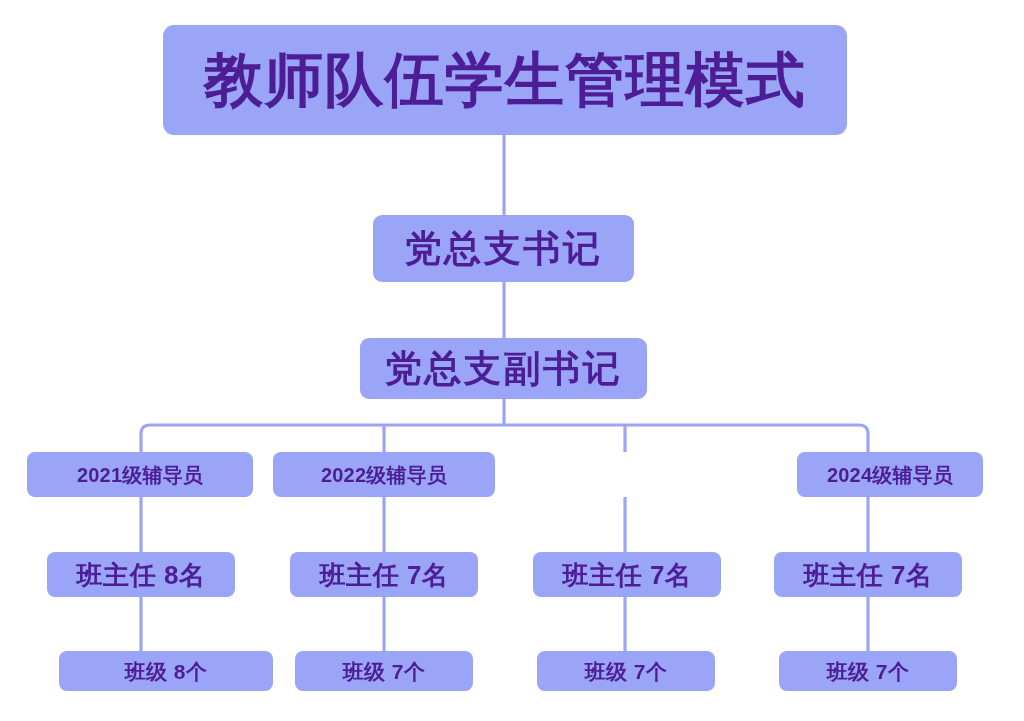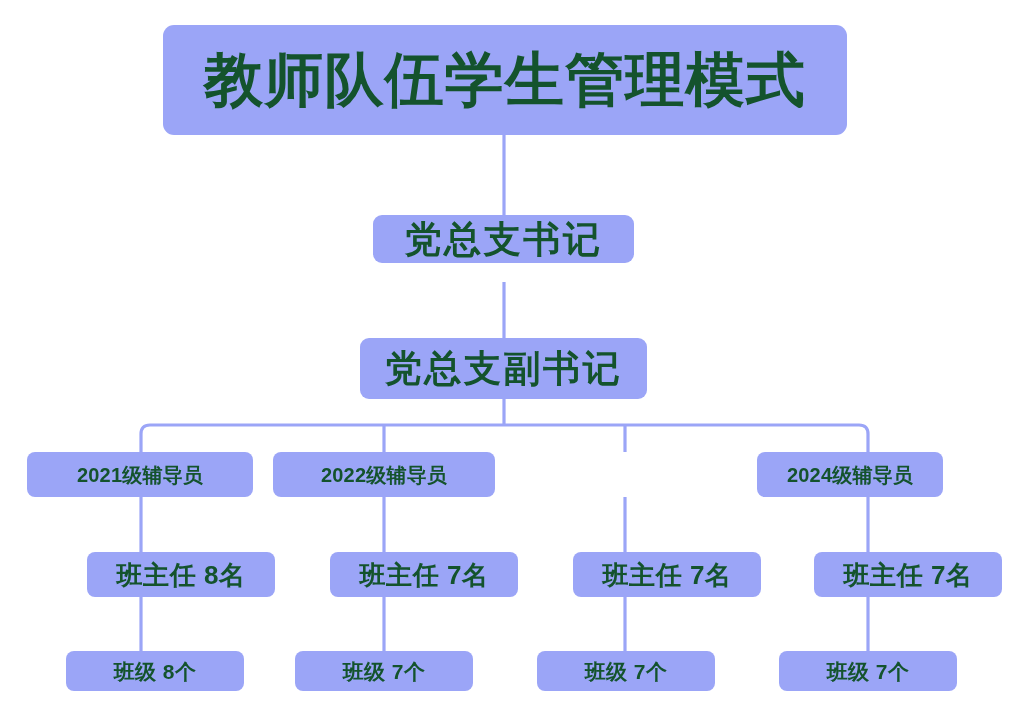--- a/index.html
+++ b/index.html
@@ -27,40 +27,40 @@
     pointer-events: none;
   }
   .node {
     position: absolute;
     box-sizing: border-box;
     background: #9ba5f7;
     border-radius: 9px;
     display: flex;
     align-items: center;
     justify-content: center;
-    color: #14532d;
+    color: #4c1d95;
     font-weight: bold;
     letter-spacing: 0.04em;
     white-space: nowrap;
     line-height: 1;
   }
   .node-title {
     left: 163px;
     top: 25px;
     width: 684px;
     height: 110px;
     font-size: 59px;
     letter-spacing: 0.02em;
     border-radius: 11px;
   }
   .node-l2 {
     left: 373px;
     top: 215px;
     width: 261px;
-    height: 48px;
+    height: 67px;
     font-size: 37px;
     letter-spacing: 0.07em;
   }
   .node-l3 {
     left: 360px;
     top: 338px;
     width: 287px;
     height: 61px;
     font-size: 37px;
     letter-spacing: 0.07em;
@@ -72,38 +72,37 @@
     font-size: 20px;
     letter-spacing: 0.01em;
     border-radius: 8px;
   }
   .node-teacher {
     top: 552px;
     height: 45px;
     font-size: 26px;
     letter-spacing: 0.02em;
     border-radius: 8px;
-    margin-left: 40px;
   }
   .node-class {
     top: 651px;
     height: 40px;
     font-size: 21px;
     letter-spacing: 0.02em;
     border-radius: 8px;
   }
   .c1 { left: 27px;  width: 226px; }
   .c2 { left: 273px; width: 222px; text-align: center; }
   .c3 { left: 516px; width: 220px; }
-  .c4 { left: 757px; width: 186px; }
+  .c4 { left: 797px; width: 186px; }
   .t1 { left: 47px;  width: 188px; }
   .t2 { left: 290px; width: 188px; }
   .t3 { left: 533px; width: 188px; }
   .t4 { left: 774px; width: 188px; }
-  .k1 { left: 66px;  width: 178px; }
+  .k1 { left: 59px;  width: 214px; }
   .k2 { left: 295px; width: 178px; }
   .k3 { left: 537px; width: 178px; }
   .k4 { left: 779px; width: 178px; }
 </style>
 </head>
 <body>
 
 <div id="chart">
 
   <svg class="connector-layer" viewBox="0 0 1024 721" width="1024" height="721" aria-hidden="true">

